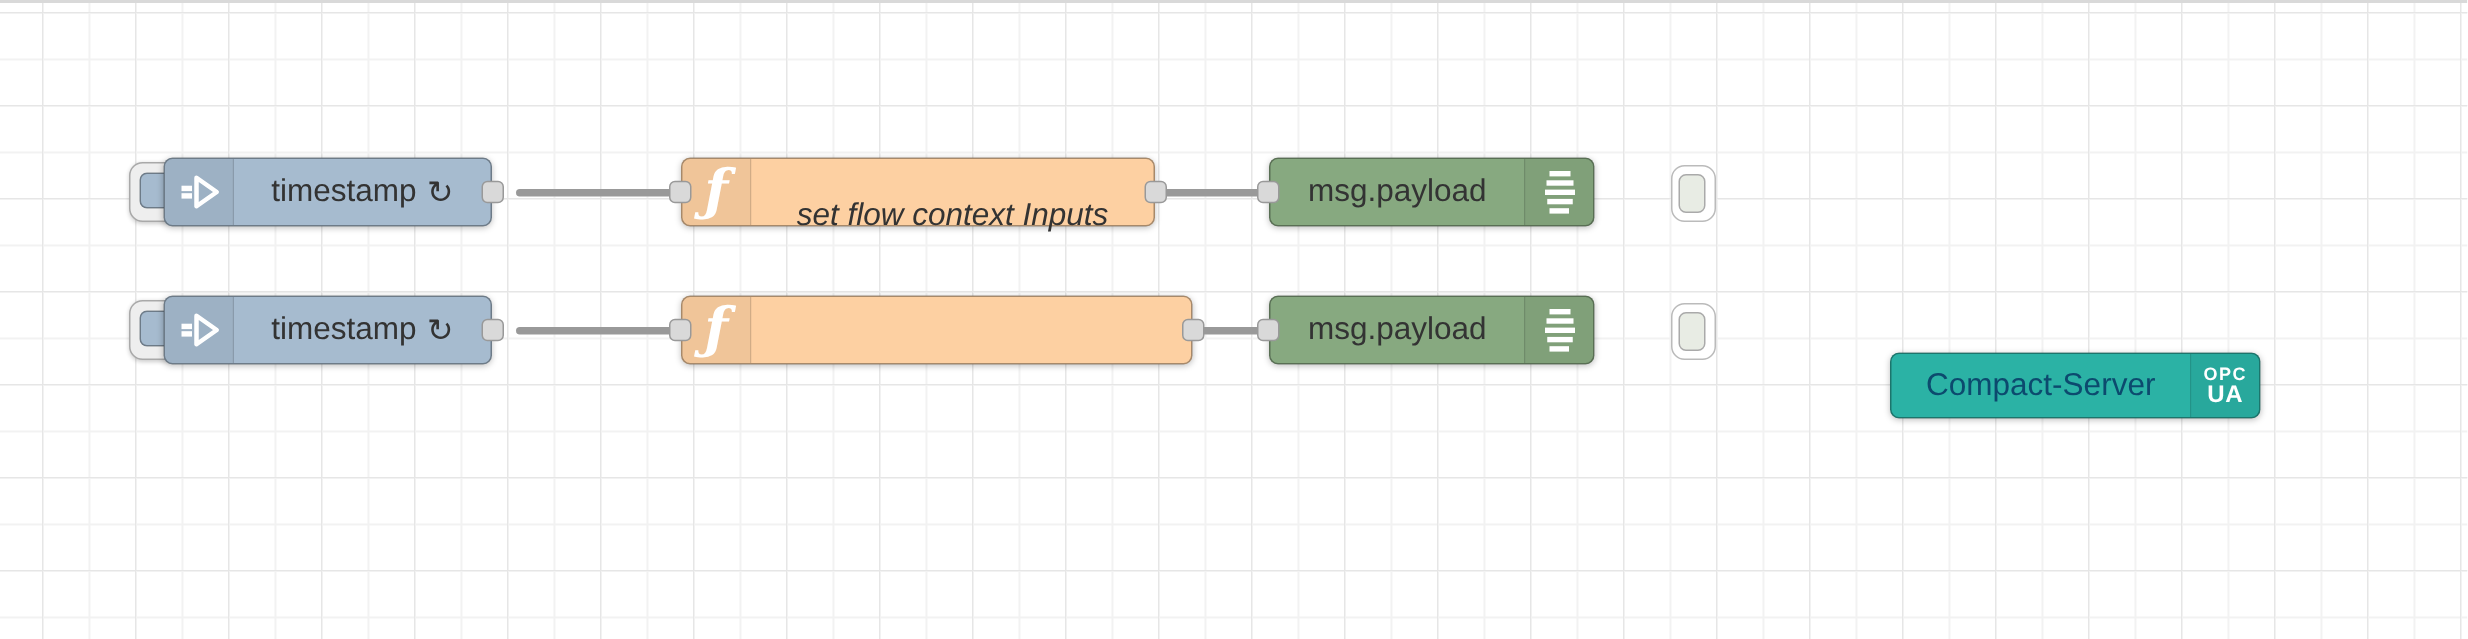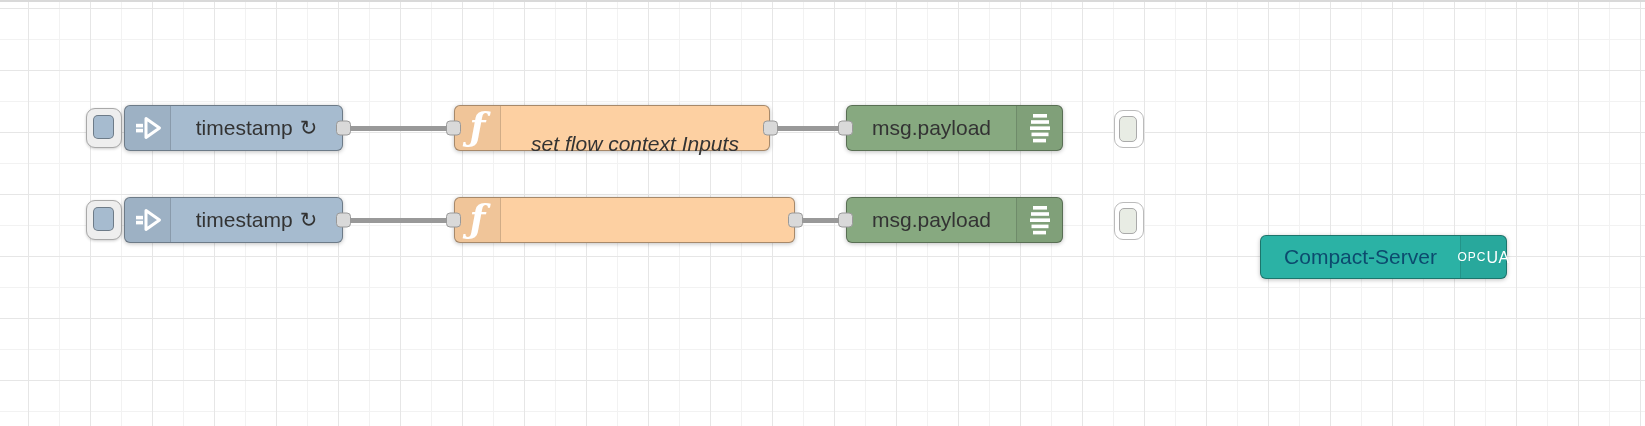--- a/index.html
+++ b/index.html
@@ -38,41 +38,41 @@
   .node.func{background:#fdd0a2;}
   .node.func .label{font-style:italic;margin-top:31px;}
   .node.debug{background:#87a980;}
   .node.server{background:#2bb2a5;height:44px;}
   .node.server .label{color:#0c4a6e;}
 
   .fn-glyph{font-family:"DejaVu Serif",serif;font-style:italic;font-weight:bold;
         font-size:37px;color:#fff;line-height:1;margin-top:-4px;}
   .repeat{margin-left:7px;font-size:21px;color:#333;}
 
-  .badge{display:flex;flex-direction:row;align-items:center;justify-content:space-between;
-        color:#fff;font-weight:normal;line-height:1;}
+  .badge{display:flex;flex-direction:column;align-items:center;justify-content:space-between;
+        color:#fff;font-weight:bold;line-height:1;}
   .badge .l1{font-size:12px;letter-spacing:1px;}
   .badge .l2{font-size:16px;letter-spacing:0.5px;margin-top:1px;}
 
   
   .inj-btn{position:absolute;width:36px;height:40px;background:#eeeeee;border:1.5px solid #a9a9a9;
         border-radius:9px;box-sizing:border-box;z-index:1;box-shadow:0 1px 3px rgba(0,0,0,0.2);}
   .inj-btn .inner{position:absolute;left:6px;top:6px;width:21px;height:24px;background:#a6bbcf;
         border:1.5px solid rgba(0,0,0,0.34);border-radius:5px;box-sizing:border-box;}
 
   
   .dbg-btn{position:absolute;width:30px;height:38px;background:#ffffff;border:1.5px solid #bbb;
         border-radius:9px;box-sizing:border-box;z-index:1;}
   .dbg-btn .inner{position:absolute;left:4px;top:4.5px;width:18px;height:26px;background:#e8ece4;
         border:1.5px solid #aaa;border-radius:5px;box-sizing:border-box;}
 
   
   .r1{top:105px;} .r2{top:197px;}
   #injbtn1{left:86px;top:108px;} #injbtn2{left:86px;top:200px;}
-  #inject1,#inject2{left:124px;width:219px;justify-content:center;}
+  #inject1,#inject2{left:109px;width:219px;justify-content:center;}
   #wire1a,#wire2a{left:344px;width:111px;}
   #wire1a{top:126px;} #wire2a{top:218px;}
   #func1{left:454px;width:316px;}
   #func2{left:454px;width:341px;}
   #wire1b{left:770px;width:128px;top:126px;}
   #wire2b{left:795px;width:103px;top:218px;}
   #debug1,#debug2{left:846px;width:217px;}
   #dbgbtn1{left:1114px;top:110px;} #dbgbtn2{left:1114px;top:202px;}
   #server{left:1260px;top:235px;width:247px;}
 </style>

